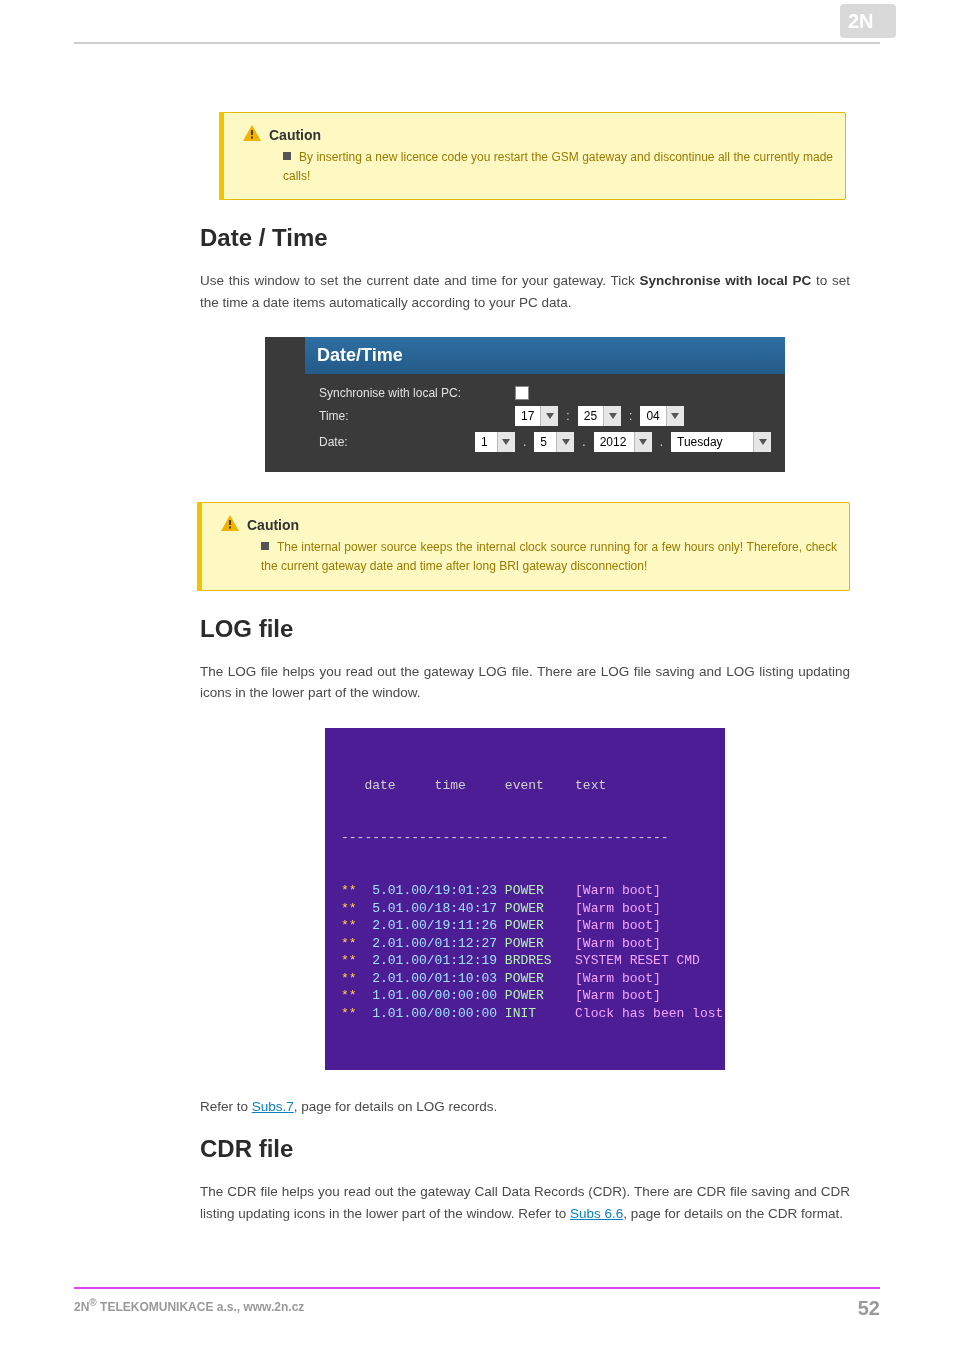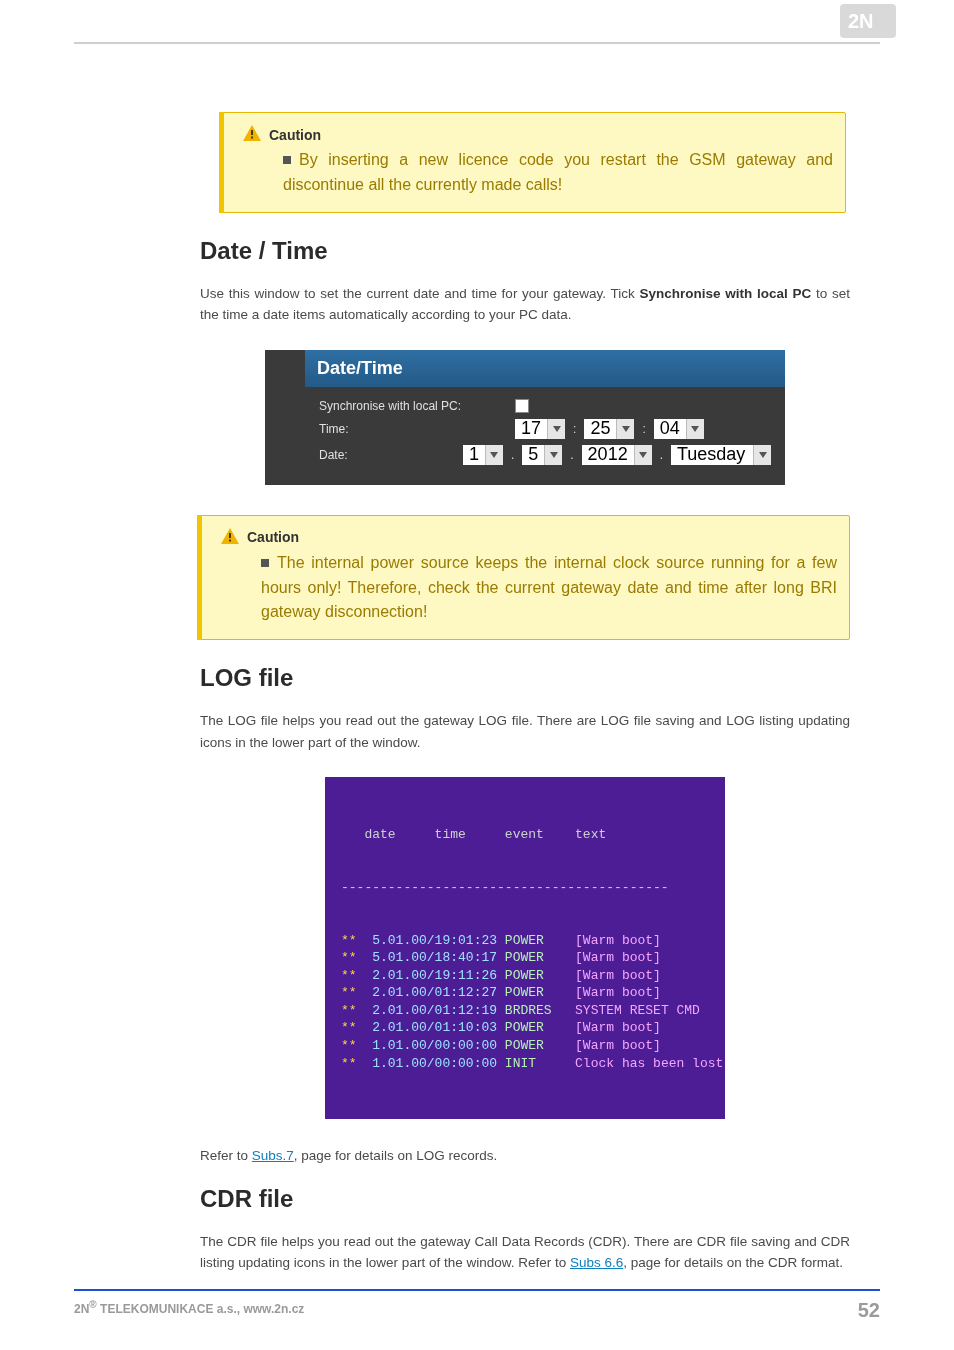--- a/index.html
+++ b/index.html
@@ -4,46 +4,46 @@
 <style>
   * { box-sizing: border-box; margin: 0; padding: 0; }
   html, body { width: 954px; background: #fff; font-family: Verdana, Geneva, sans-serif; color: #4a4a4a; }
   .page { width: 954px; min-height: 1350px; position: relative; padding: 0 0 60px 0; }
   .top-rule { position: absolute; top: 42px; left: 74px; right: 74px; height: 2px; background: #cfcfcf; }
   .content { padding: 112px 104px 0 200px; }
   .logo { position: absolute; top: 4px; right: 58px; }
   .caution-box { border: 1px solid #e6b800; background: #fef9c3; border-radius: 2px; margin: 0 0 24px 0; padding: 12px 12px 14px 20px; position: relative; }
   .caution-left-bar { position: absolute; left: -4px; top: -1px; bottom: -1px; width: 5px; background: #f0c400; }
   .caution-header { color: #333; font-weight: bold; font-size: 14px; display: flex; align-items: center; gap: 8px; margin-bottom: 4px; }
-  .caution-body { color: #9a7b00; font-size: 16px; line-height: 1.55; padding-left: 40px; text-align: justify; }
+  .caution-body { color: #9a7b00; font-size: 12px; line-height: 1.55; padding-left: 40px; text-align: justify; }
   .caution-body .bullet { display: inline-block; width: 8px; height: 8px; background: #555; margin-right: 8px; vertical-align: 1px; }
   .first-caution { margin-left: 22px; margin-right: 4px; }
   h2.section { font-size: 24px; font-weight: bold; color: #2b2b2b; margin: 10px 0 18px 0; }
   p.body { font-size: 13.5px; line-height: 1.6; color: #4a4a4a; margin-bottom: 18px; text-align: justify; }
   p.body b { color: #333; }
   a.link { color: #0b7fbf; text-decoration: underline; }
   .datetime-panel { width: 520px; margin: 24px auto 30px auto; background: #3a3a3a; color: #ddd; font-family: Arial, sans-serif; padding-left: 40px; }
   .datetime-title { background: linear-gradient(#2f6fa3, #235a88); color: #fff; font-weight: bold; font-size: 18px; padding: 8px 12px; }
   .dt-rows { padding: 12px 14px 14px 14px; font-size: 12px; }
   .dt-row { display: flex; align-items: center; margin-bottom: 6px; gap: 6px; }
   .dt-label { width: 190px; color: #e0e0e0; }
   .dd { display: inline-flex; align-items: stretch; height: 20px; }
-  .dd .val { background: #fff; color: #000; min-width: 22px; padding: 0 6px; display: inline-flex; align-items: center; font-size: 18px; }
+  .dd .val { background: #fff; color: #000; min-width: 22px; padding: 0 6px; display: inline-flex; align-items: center; font-size: 12px; }
   .dd .arrow { background: #e6e6e6; width: 18px; display: inline-flex; align-items: center; justify-content: center; border-left: 1px solid #bbb; }
   .sep { color: #ddd; padding: 0 2px; font-size: 12px; }
   .checkbox { width: 14px; height: 14px; background: #fff; border: 1px solid #888; }
   .wide .val { min-width: 82px; }
   .log-panel { width: 400px; margin: 24px auto 26px auto; background: #4c1d95; padding: 14px 16px 12px 16px; font-family: "Courier New", monospace; font-size: 13px; line-height: 1.35; color: #fff; white-space: pre; }
   .log-header { color: #cfcfcf; }
   .log-dash { color: #cfcfcf; }
   .log-row .stars { color: #ffd54a; }
   .log-row .dt { color: #9fe0ff; }
   .log-row .evt { color: #b6f0b6; }
   .log-row .txt { color: #f5a6ff; }
-  .footer { position: absolute; bottom: 30px; left: 74px; right: 74px; border-top: 2px solid #1d4ed8; padding-top: 8px; display: flex; justify-content: space-between; font-size: 12px; color: #9a9a9a; font-weight: bold; }
+  .footer { position: absolute; bottom: 30px; left: 74px; right: 74px; border-top: 2px solid #d946ef; padding-top: 8px; display: flex; justify-content: space-between; font-size: 12px; color: #9a9a9a; font-weight: bold; }
   .footer .pg { font-size: 20px; color: #9a9a9a; font-weight: bold; }
 </style>
 </head>
 <body>
 <div class="page">
 
   <div class="top-rule"></div>
 
   <div class="logo">
     <svg width="56" height="34" viewBox="0 0 56 34">

